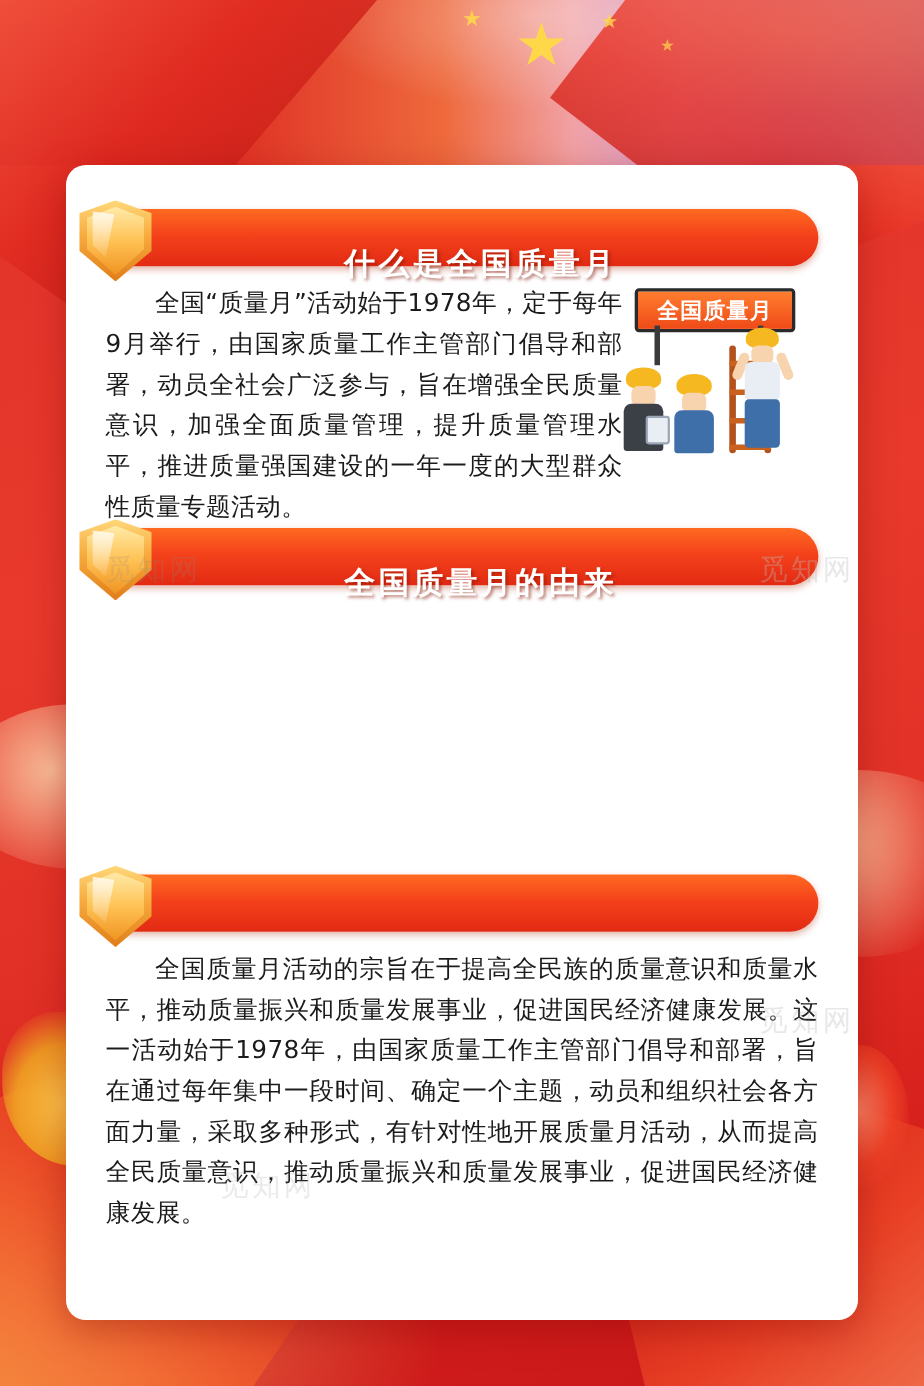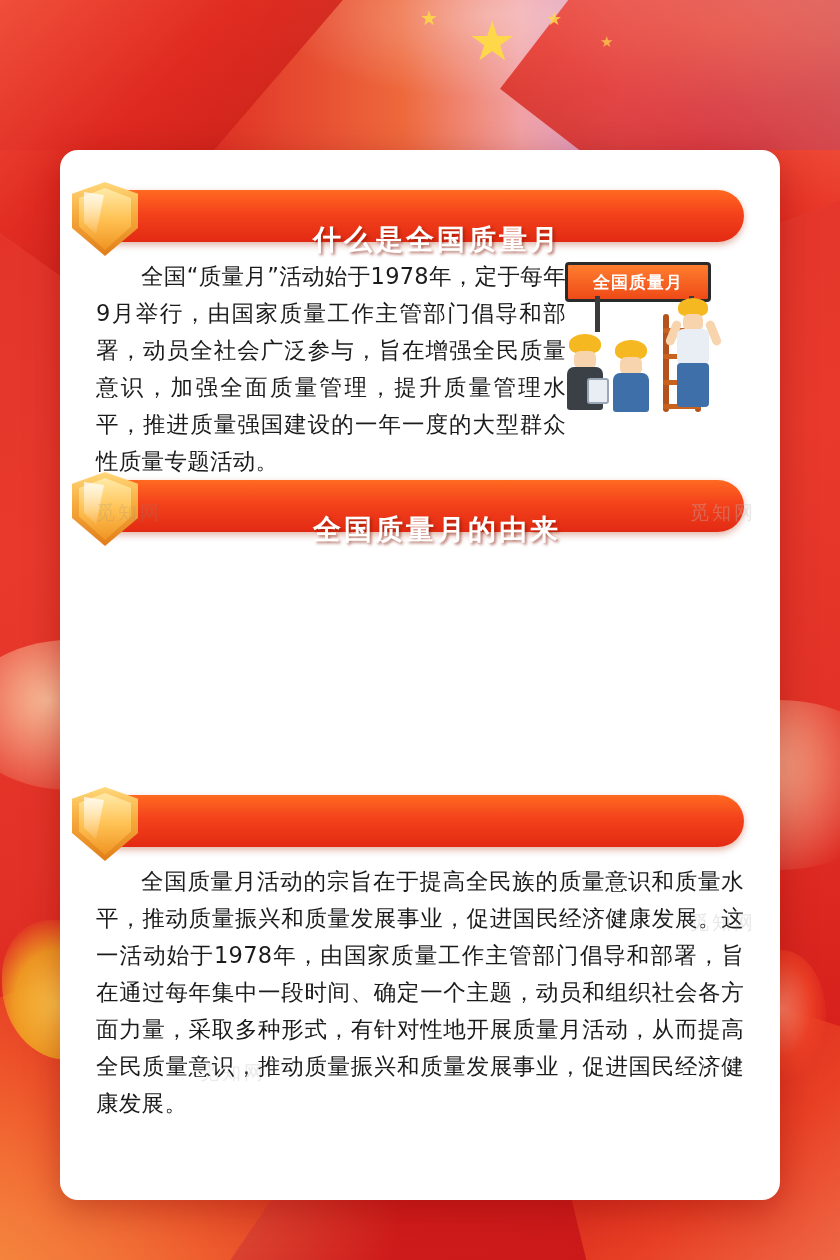--- a/index.html
+++ b/index.html
@@ -138,25 +138,25 @@
     text-align:justify;text-indent:2em;
     letter-spacing:.3px;
   }
   .sec1 .body-text{width:470px;}
 
   
   .illus{
     position:absolute;right:-2px;top:72px;width:185px;height:150px;
   }
   .sign{
-    position:absolute;left:4px;top:0;width:140px;height:34px;
+    position:absolute;left:16px;top:0;width:140px;height:34px;
     background:linear-gradient(180deg,#ff7e2e,#ef4a18);
     border:3px solid #2a2a2a;border-radius:4px;
     display:flex;align-items:center;justify-content:center;
-    color:#fff;font-size:17px;font-weight:bold;letter-spacing:1px;
+    color:#fff;font-size:20px;font-weight:bold;letter-spacing:1px;
     font-family:"DejaVu Sans","Liberation Sans",sans-serif;
   }
   .sign-post{position:absolute;background:#3a3a3a;width:5px;height:36px;top:34px;}
   .post-l{left:34px;} .post-r{left:128px;}
   .ladder{
     position:absolute;left:98px;top:52px;width:46px;height:98px;
   }
   .ladder .rail{position:absolute;top:0;width:6px;height:98px;background:#b4521d;border-radius:3px;}
   .ladder .rail.l{left:4px;} .ladder .rail.r{left:36px;}
   .ladder .rung{position:absolute;left:4px;width:38px;height:5px;background:#c9611f;border-radius:2px;}
@@ -176,21 +176,21 @@
   .w3 .face{position:absolute;left:18px;top:16px;width:20px;height:17px;background:#f7d3ae;border-radius:6px;}
   .w3 .body{position:absolute;left:12px;top:31px;width:32px;height:36px;background:#e9eef5;border-radius:6px;}
   .w3 .legs{position:absolute;left:12px;top:65px;width:32px;height:44px;background:#3f6fa8;border-radius:4px;}
   .w3 .arm{position:absolute;top:22px;width:9px;height:26px;background:#f7d3ae;border-radius:5px;}
   .w3 .arm.l{left:4px;transform:rotate(22deg);}
   .w3 .arm.r{left:44px;transform:rotate(-22deg);}
 
   
   .wm{
     position:absolute;color:rgba(140,140,140,.20);
-    font-size:19px;letter-spacing:3px;pointer-events:none;
+    font-size:26px;letter-spacing:3px;pointer-events:none;
     font-family:"DejaVu Sans","Liberation Sans",sans-serif;
   }
   .wm-a{left:96px;top:500px;}
   .wm-b{left:690px;top:500px;color:rgba(190,190,190,.35);}
   .wm-c{left:690px;top:910px;color:rgba(150,150,150,.22);}
   .wm-d{left:200px;top:1060px;color:rgba(140,140,140,.18);}
   .wm-e{left:560px;top:1150px;color:rgba(255,255,255,.25);}
 </style>
 </head>
 <body>

